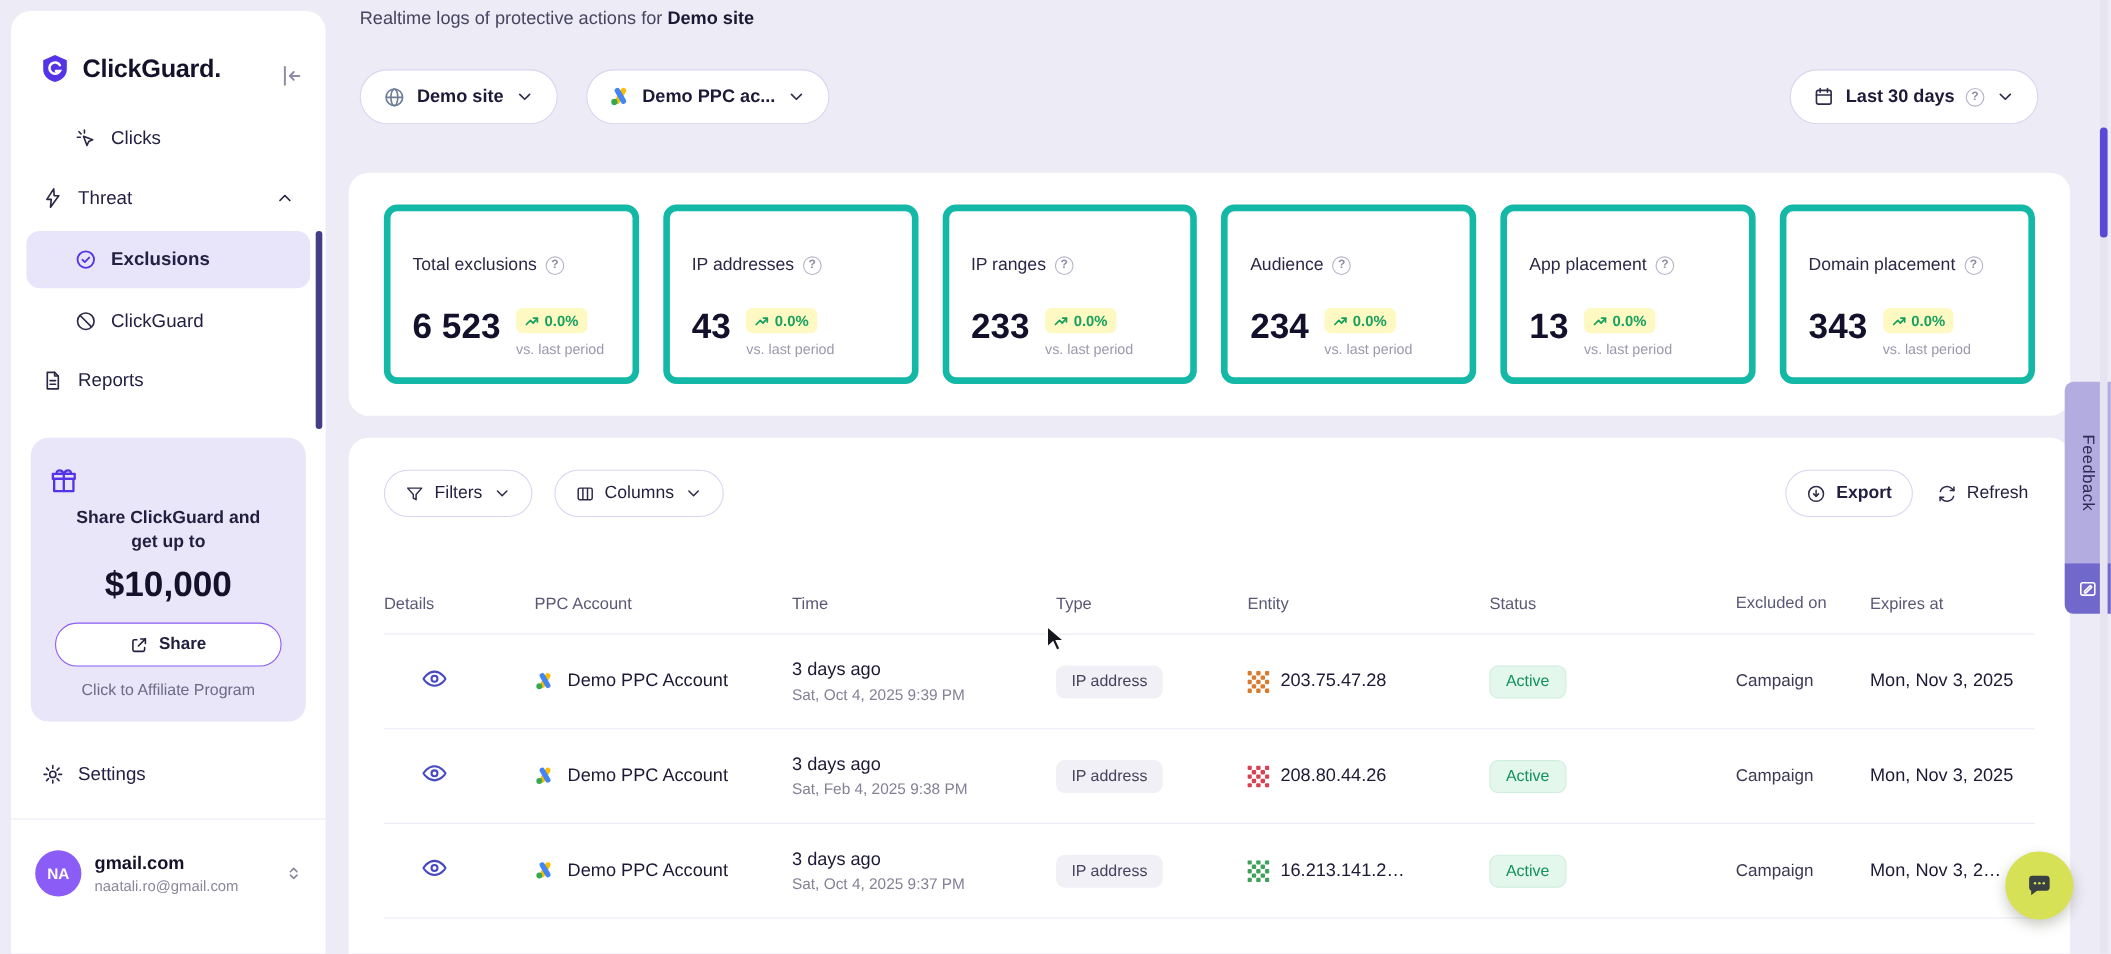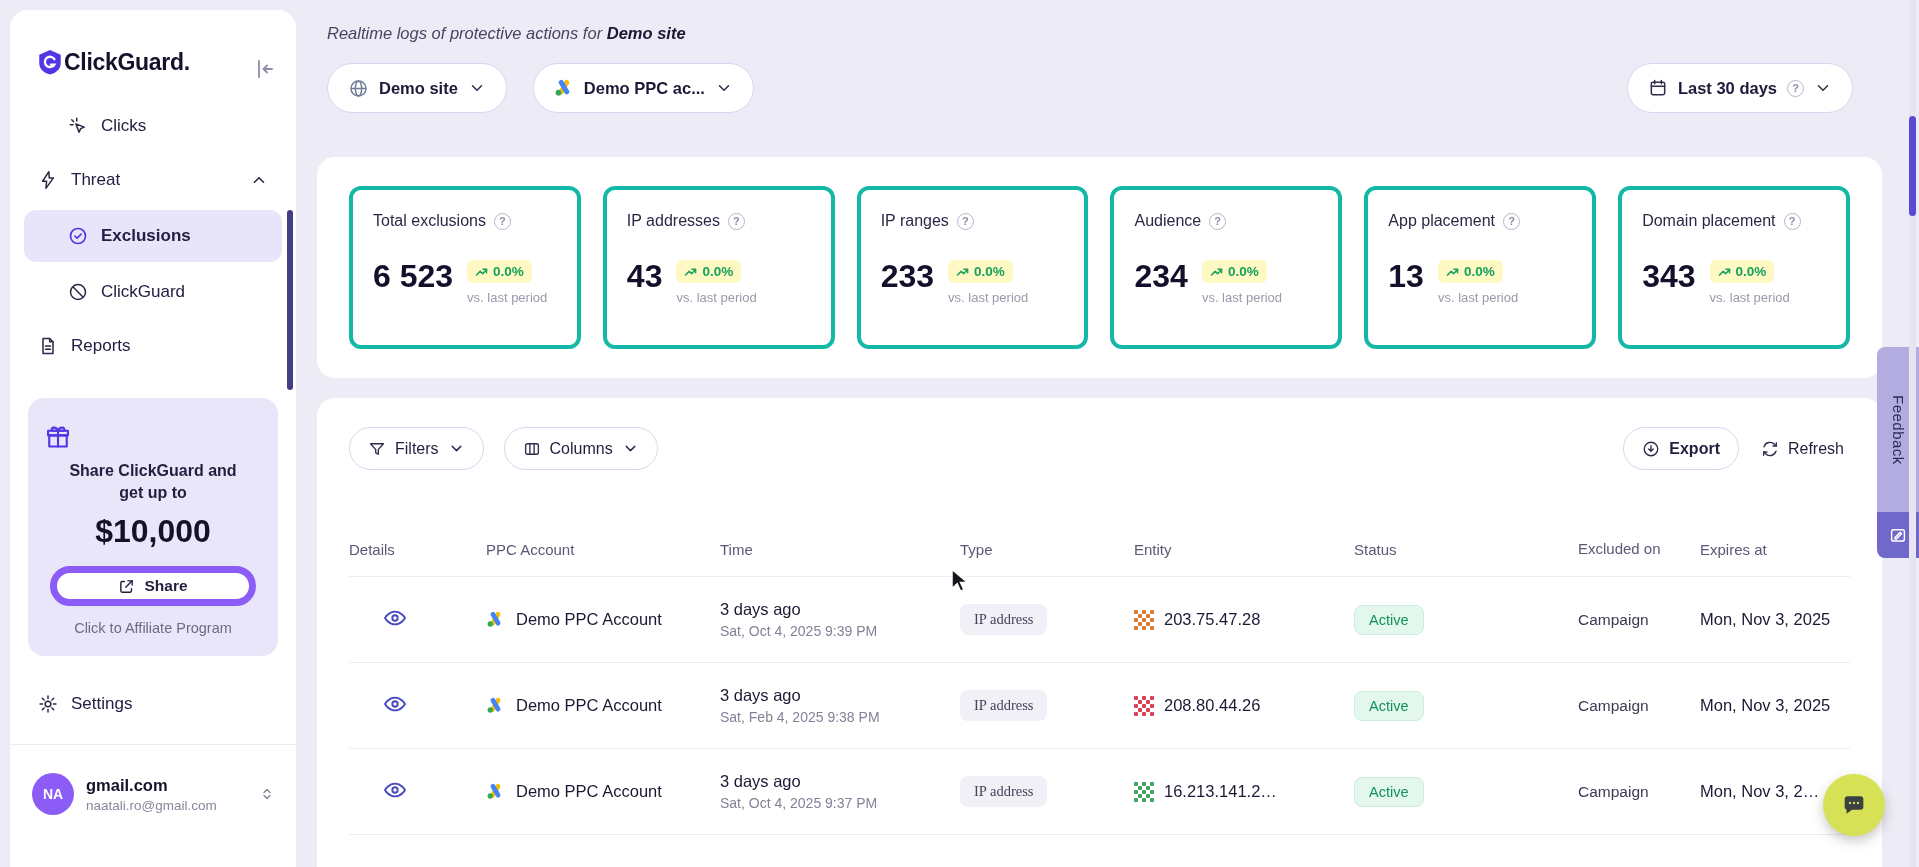--- a/index.html
+++ b/index.html
@@ -11,68 +11,68 @@
     color: #1b1934;
   }
   svg { display: block; flex: none; }
   button { font-family: inherit; background: none; border: none; cursor: pointer; }
 
   
   .sidebar { position: absolute; left: 10px; top: 10px; width: 286px; height: 857px;
              background: #fff; border-radius: 18px 18px 0 0; }
   .sidebar-thumb { position: absolute; right: 3px; top: 200px; width: 6px; height: 180px;
                    border-radius: 3px; background: #433e85; }
-  .logo-row { display: flex; align-items: center; padding: 38px 24px 0 26px; }
+  .logo-row { display: flex; align-items: center; gap: 11px; padding: 38px 24px 0 26px; }
   .logo-text { font-size: 23px; font-weight: 700; color: #14122b; letter-spacing: -0.3px; }
   .collapse-btn { position: absolute; top: 46px; right: 18px; width: 26px; height: 26px; color: #8f8ba8; }
 
   .nav { margin-top: 26px; padding: 0 14px; display: flex; flex-direction: column; gap: 6px; }
   .nav-item { display: flex; align-items: center; gap: 13px; height: 48px; border-radius: 12px;
               font-size: 17px; font-weight: 500; color: #232043; padding: 0 14px; width: 100%; text-align: left; }
   .nav-item.sub { padding-left: 44px; }
   .nav-item.active { background: #e8e5fa; font-weight: 600; height: 52px; }
   .nav-item .chev { margin-left: auto; color: #232043; }
   .nav-icon { color: #2b2847; }
   .nav-icon.accent { color: #5335e6; }
 
   .promo { margin: 28px 18px 0; background: #e9e6fa; border-radius: 16px; padding: 24px 16px 20px; text-align: center; }
   .promo-gift { color: #5335e6; margin: 0 auto; width: 28px; }
   .promo-head { margin: 10px auto 0; max-width: 185px; font-size: 16px; font-weight: 600; color: #211e3e; line-height: 1.35; }
   .promo-amount { margin-top: 10px; font-size: 32px; font-weight: 700; color: #14122b; }
-  .promo-share { margin: 16px auto 0; width: 206px; height: 40px; background: #fff; border: 7px solid #8b5cf6;
+  .promo-share { margin: 16px auto 0; width: 206px; height: 40px; background: #fff; border: 1px solid #8b5cf6;
                  border-radius: 999px; display: flex; align-items: center; justify-content: center; gap: 9px;
                  font-size: 15.5px; font-weight: 600; color: #211e3e; }
   .promo-affiliate { margin-top: 14px; font-size: 14.5px; color: #6d6a85; }
 
   .settings-row { margin: 24px 14px 0; display: flex; align-items: center; gap: 13px; padding: 0 14px;
                   height: 48px; font-size: 17px; font-weight: 500; color: #232043; width: calc(100% - 28px); text-align: left; }
   .sidebar-divider { margin-top: 16px; border-top: 1px solid #eceaf5; }
   .account-row { display: flex; align-items: center; gap: 12px; padding: 28px 20px 0 22px; }
   .avatar { width: 42px; height: 42px; border-radius: 50%; background: #8b5cf6; color: #fff;
             font-size: 14px; font-weight: 700; display: flex; align-items: center; justify-content: center; }
   .account-name { font-size: 16.5px; font-weight: 600; color: #14122b; }
   .account-email { font-size: 13.5px; color: #8a879c; margin-top: 3px; }
   .account-caret { margin-left: auto; color: #8a879c; }
 
   
   .main { position: absolute; left: 317px; top: 0; width: 1565px; height: 867px; }
-  .subtitle { position: absolute; top: 24px; left: 10px; font-size: 16.5px; color: #474460; font-style: italic; }
+  .subtitle { position: absolute; top: 8px; left: 10px; font-size: 16.5px; color: #474460; }
   .subtitle .bold { color: #1b1834; font-weight: 700; }
 
   .selector-row { position: absolute; top: 63px; left: 10px; display: flex; gap: 26px; }
   .pill { height: 50px; border-radius: 999px; background: #fff; border: 1px solid #d9d5f0;
           display: flex; align-items: center; gap: 10px; padding: 0 20px;
           font-size: 16.5px; font-weight: 600; color: #1d1a38; }
   .date-pill { position: absolute; top: 63px; right: 29px; }
   .dim-icon { color: #6e7d96; }
   .dark-icon { color: #2f2c4a; }
 
   .stats-panel { position: absolute; top: 157px; left: 0; width: 1565px; height: 221px;
                  background: #fff; border-radius: 18px; padding: 29px 32px; display: flex; gap: 22px; }
-  .stat-card { flex: 1; border: 4px solid #14b8a6; border-radius: 12px; padding: 22px 20px; min-height: 159px; }
+  .stat-card { flex: 1; border: 6px solid #14b8a6; border-radius: 12px; padding: 40px 20px; min-height: 159px; }
   .stat-label-row { display: flex; align-items: center; gap: 8px; font-size: 16px; font-weight: 500; color: #2b2847; }
   .stat-value-row { display: flex; align-items: flex-start; gap: 14px; margin-top: 30px; }
   .stat-value { font-size: 32px; font-weight: 700; color: #12102a; line-height: 1; }
   .trend-badge { display: inline-flex; align-items: center; gap: 5px; background: #fef9c3; color: #17a05e;
                  border-radius: 6px; padding: 4px 8px; font-size: 13.5px; font-weight: 700; }
   .trend-sub { margin-top: 7px; font-size: 13px; color: #9b98ad; }
   .qmark { width: 17px; height: 17px; border: 1.5px solid #b7b4c9; border-radius: 50%; color: #8f8ca6;
            font-size: 11px; font-weight: 700; display: inline-flex; align-items: center; justify-content: center; flex: none; }
 
   .table-panel { position: absolute; top: 398px; left: 0; width: 1565px; height: 469px;
@@ -90,21 +90,21 @@
                   align-items: center; }
   .thead { min-height: 54px; color: #5b5875; font-size: 15px; font-weight: 400; }
   .th-excluded { line-height: 1.25; max-width: 90px; }
   .trow { height: 86px; border-top: 1px solid #edebf7; font-size: 16.5px; color: #1b1934; }
   .cell-details { padding-left: 34px; }
   .eye-btn { width: 26px; height: 26px; color: #4649c0; padding: 0; }
   .cell-account { display: flex; align-items: center; gap: 11px; }
   .time-main { font-size: 16.5px; color: #1b1934; }
   .time-sub { margin-top: 4px; font-size: 14px; color: #848197; }
   .type-badge { display: inline-flex; background: #f1f0f6; border-radius: 8px; padding: 7px 14px;
-                font-size: 14.5px; color: #45425c; font-family: Liberation Serif, serif; }
+                font-size: 14.5px; color: #45425c; }
   .cell-entity { display: flex; align-items: center; gap: 10px; font-weight: 500; }
   .status-badge { display: inline-flex; background: #e3f7ec; border: 1px solid #cdeedd; border-radius: 8px;
                   padding: 6px 14px; font-size: 14.5px; color: #12915c; font-weight: 500; }
   .cell-excluded { font-size: 15.5px; color: #3c3954; }
   .cell-expires { white-space: nowrap; overflow: hidden; }
 
   
   .feedback-widget { position: absolute; right: 0; top: 347px; width: 42px; }
   .feedback-tab { height: 165px; background: #b2ace0; border-radius: 8px 0 0 0;
                   display: flex; align-items: center; justify-content: center; }

